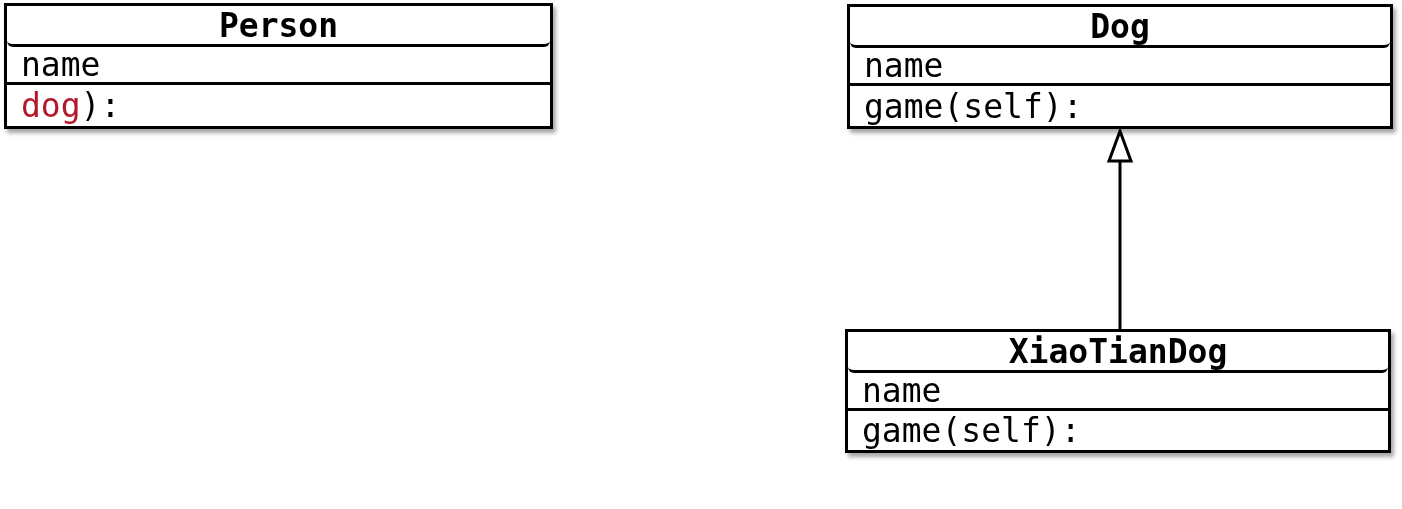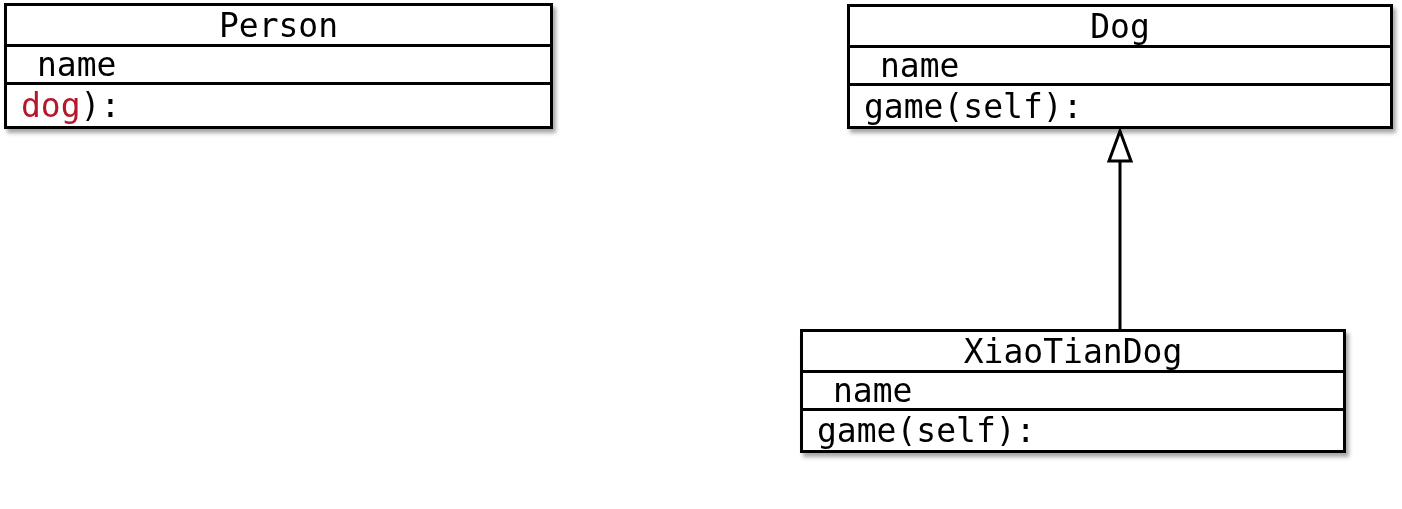--- a/index.html
+++ b/index.html
@@ -29,36 +29,37 @@
     box-sizing: border-box;
     display: flex;
     align-items: center;
     font-size: 33px;
     line-height: 1;
     white-space: pre;
   }
   .row.title {
     height: 41px;
     justify-content: center;
-    font-weight: normal;
+    font-weight: bold;
     border-bottom: 3px solid #000000;
+    border-radius: 6px;
   }
   .row.attr {
     height: 38px;
-    padding-left: 30px;
+    padding-left: 14px;
     border-bottom: 3px solid #000000;
   }
   .row.method {
     flex: 1;
     padding-left: 14px;
   }
   .row.method span { white-space: pre; }
   #box-person      { left: 4px;   top: 3px;   width: 549px; height: 126px; }
   #box-dog         { left: 847px; top: 4px;   width: 546px; height: 125px; }
-  #box-xiaotiandog { left: 800px; top: 329px; width: 546px; height: 124px; }
+  #box-xiaotiandog { left: 845px; top: 329px; width: 546px; height: 124px; }
   svg.overlay {
     position: absolute;
     left: 0; top: 0;
     width: 1402px; height: 509px;
     pointer-events: none;
   }
 </style>
 </head>
 <body>
 

